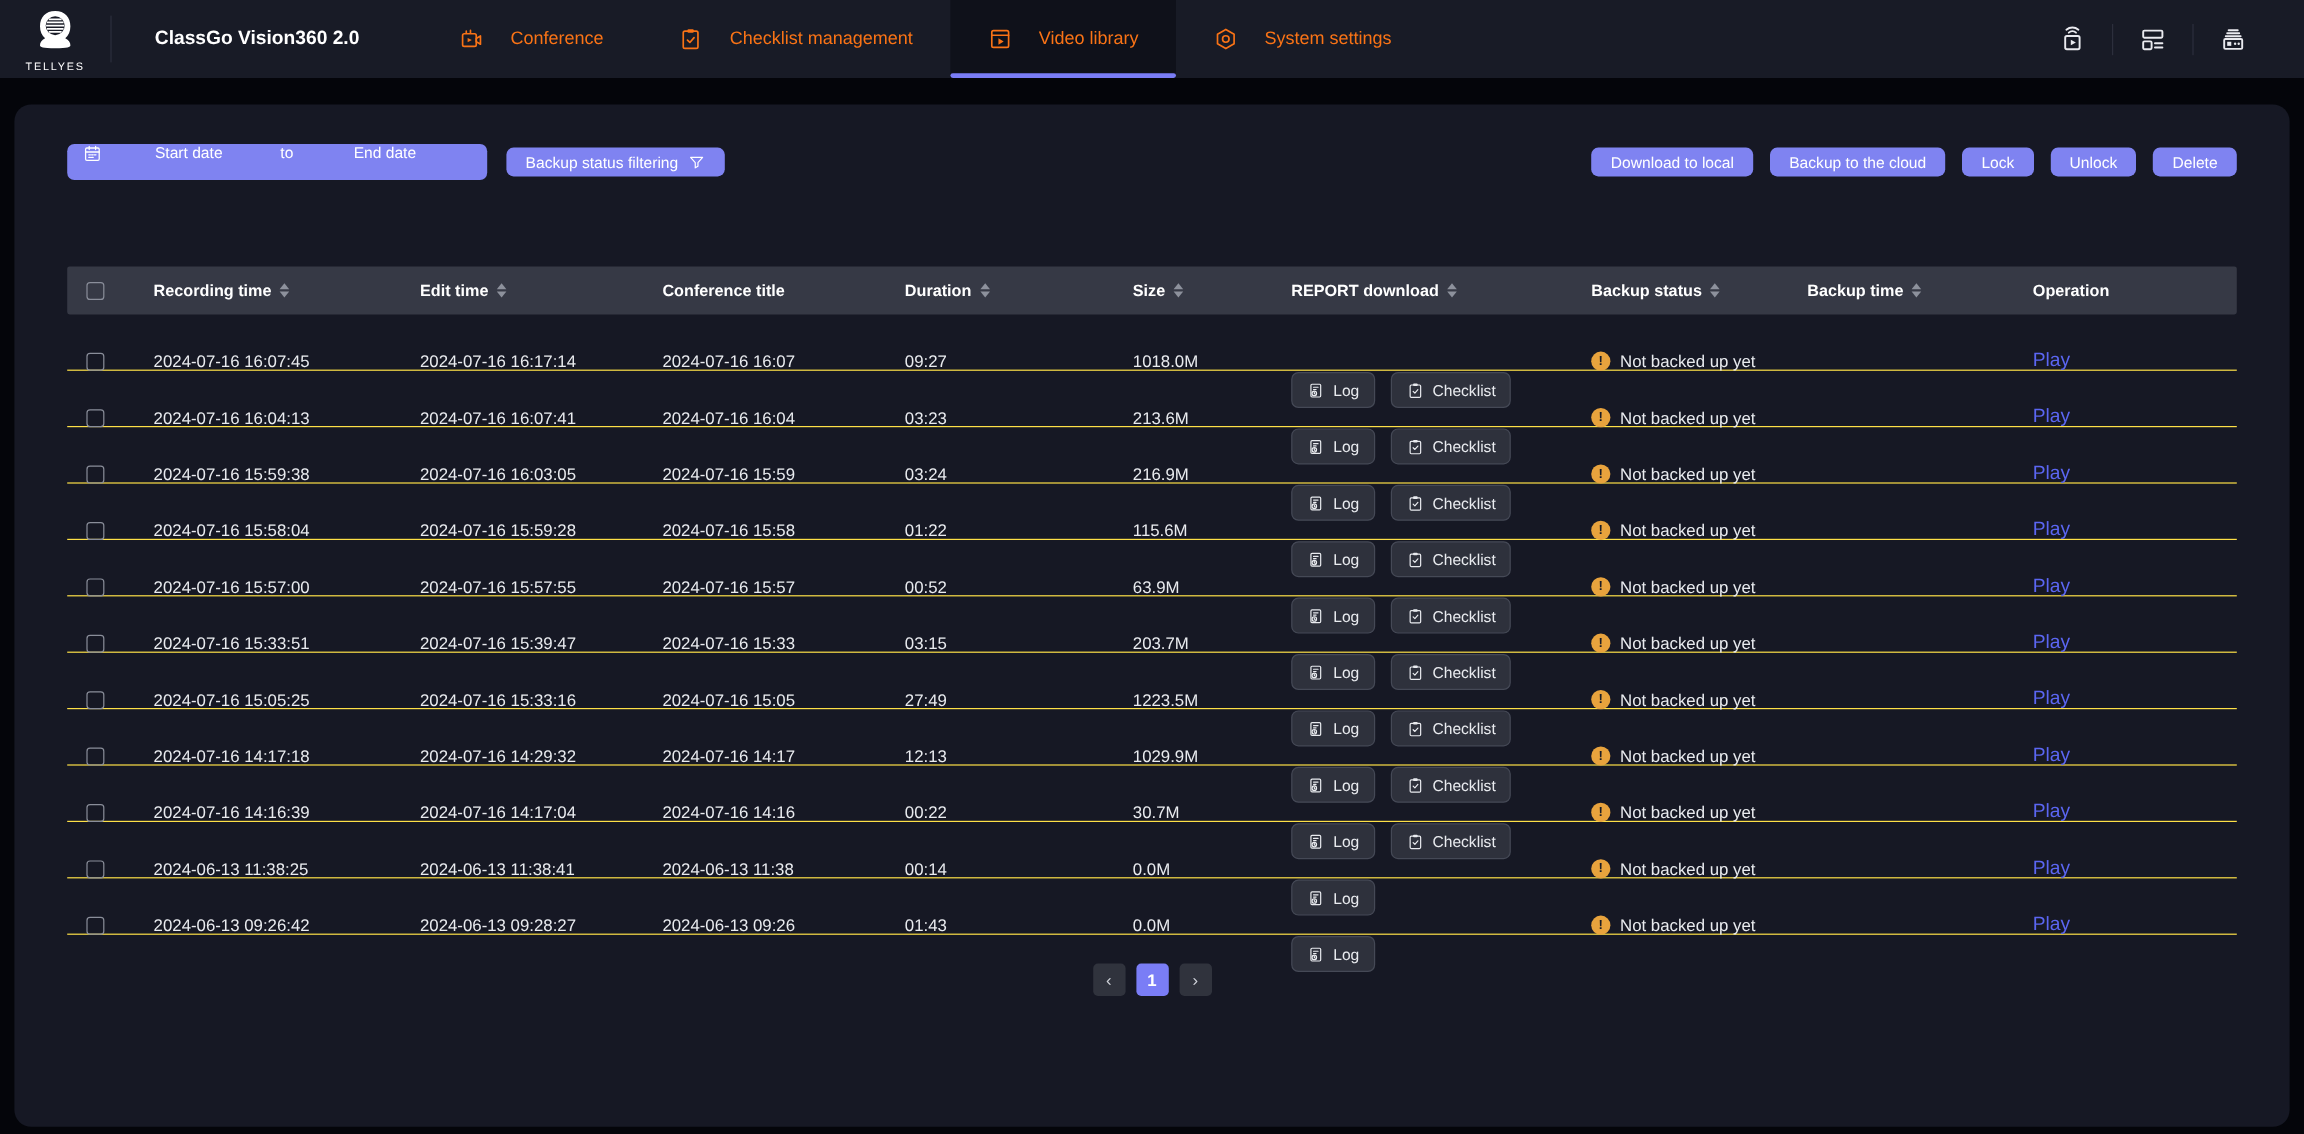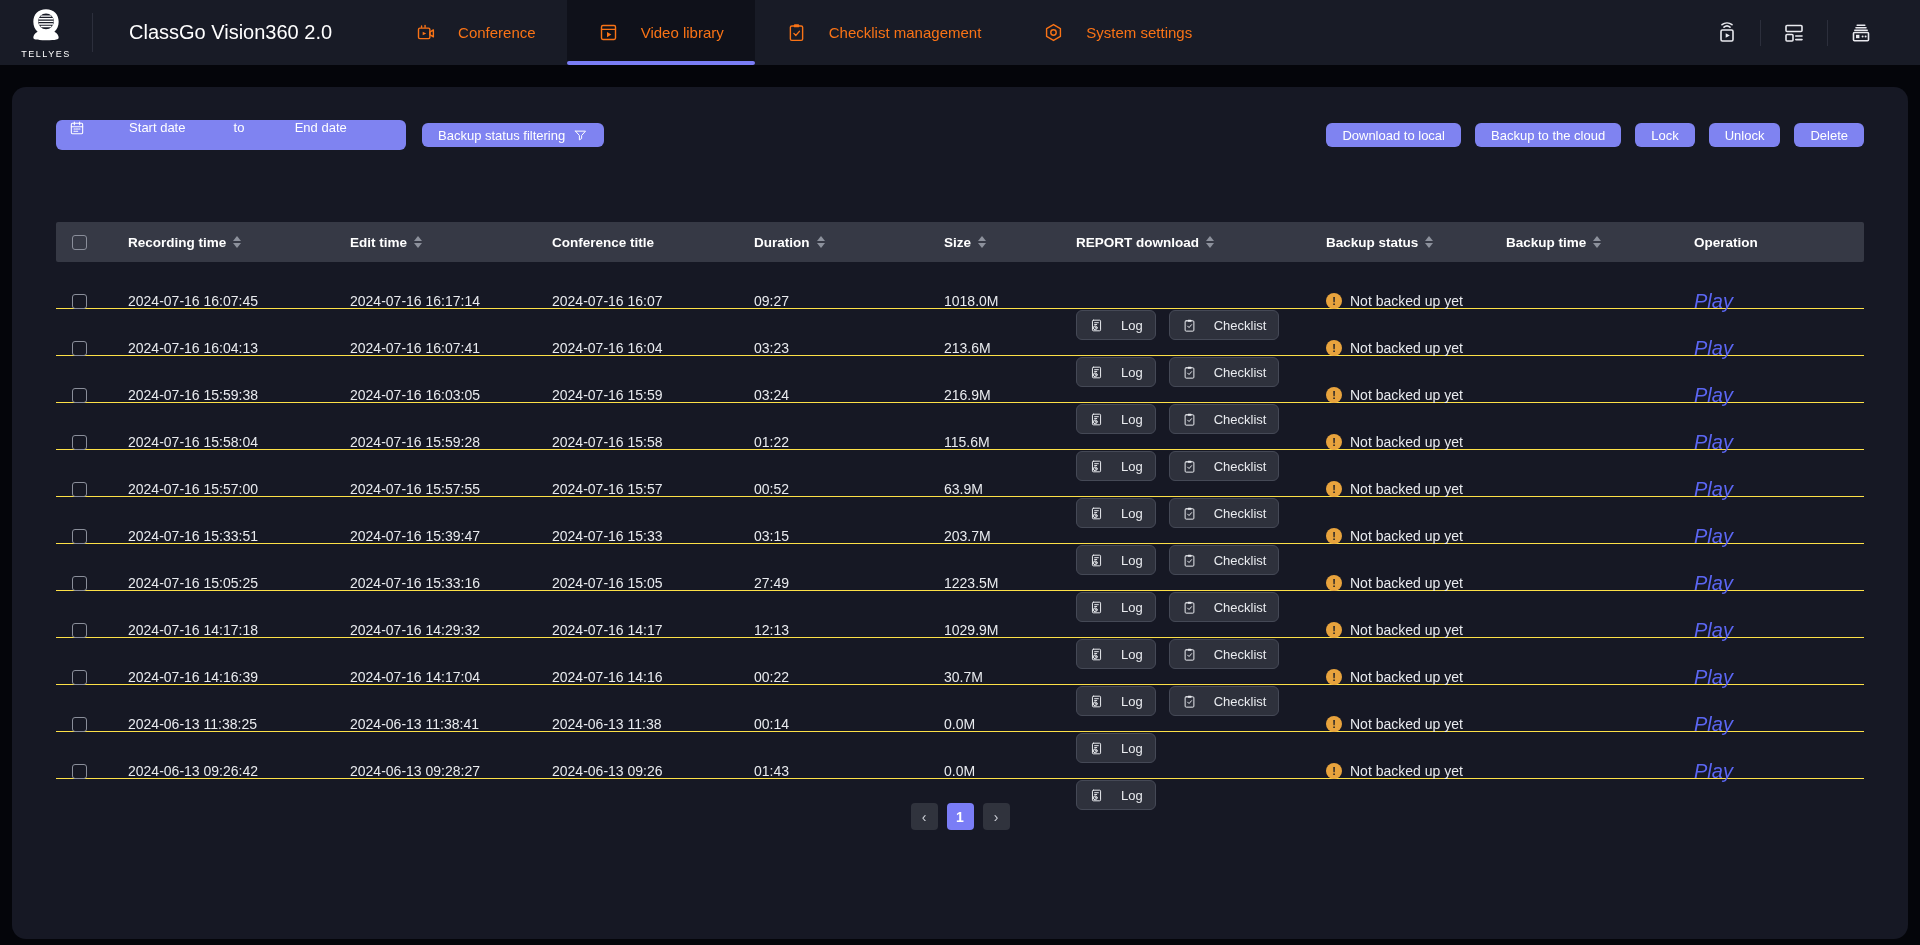--- a/index.html
+++ b/index.html
@@ -19,21 +19,21 @@
     display:flex; align-items:stretch;
   }
   .logo-wrap {
     width:92px; display:flex; flex-direction:column;
     align-items:center; justify-content:center; gap:1px;
   }
   .logo-text { font-size:9px; letter-spacing:1.5px; color:#fff; }
   .nav-sep-big { width:1px; background:#2c2f3c; margin:13px 0; }
   .app-title {
     display:flex; align-items:center; padding:0 52px 0 36px;
-    font-size:20px; font-weight:400; color:#ffffff; white-space:nowrap;
+    font-size:16px; font-weight:700; color:#ffffff; white-space:nowrap;
   }
   .tabs { display:flex; align-items:stretch; }
   .tab {
     position:relative; display:flex; align-items:center; gap:22px;
     padding:0 31px; font-size:15px; color:#f97316; cursor:pointer; white-space:nowrap;
   }
   .tab.active { background:#0f111a; }
   .tab.active::after {
     content:""; position:absolute; left:0; right:0; bottom:0; height:4px;
     background:var(--active-underline,#7b7ef8); border-radius:2px;
@@ -89,32 +89,32 @@
   .sorter .up { border-bottom:5px solid #8d919c; }
   .sorter .down { border-top:5px solid #8d919c; }
   .tr { height:47px; border-bottom:1px solid #fde047; font-size:14px; color:#e9ebef; }
   .td { padding-left:12px; display:flex; align-items:center; white-space:nowrap; }
   .cell-check { padding-left:16px; }
   .checkbox {
     width:15px; height:15px; border:1.4px solid #8a8e9a; border-radius:3px;
     display:inline-block; background:transparent; cursor:pointer;
   }
   .gbtn {
-    height:30px; display:inline-flex; align-items:center; gap:17px;
+    height:30px; display:inline-flex; align-items:center; gap:7px;
     padding:0 12px; background:#2e313c; border:1px solid #454956;
     border-radius:6px; color:#e9ebef; font-size:13px; font-family:inherit; cursor:pointer;margin-top:48px;
   }
   .gbtn + .gbtn { margin-left:13px; }
   .warn {
     width:16px; height:16px; border-radius:50%; background:var(--warning,#e8a33d);
     color:#1a1c26; font-size:11px; font-weight:700;
     display:inline-flex; align-items:center; justify-content:center; margin-right:8px;
     flex:none;
   }
-  a.play { color:var(--link,#5b66f2); text-decoration:none; cursor:pointer; font-size:20px;font-style:italic; }
+  a.play { color:var(--link,#5b66f2); text-decoration:none; cursor:pointer; font-size:16px; }
 
   
   .pagination { display:flex; justify-content:center; gap:9px; margin-top:24px; }
   .page-btn {
     width:27px; height:27px; border:none; border-radius:4px;
     background:#30333d; color:#cfd2d9; font-size:14px; font-family:inherit;
     display:flex; align-items:center; justify-content:center; cursor:pointer;
   }
   .page-btn.active { background:var(--active-underline,#767af0); color:#fff; font-weight:700; }
 </style>
@@ -138,35 +138,35 @@
   <nav class="tabs">
     <div class="tab">
       <svg class="icon" width="21" height="21" viewBox="0 0 24 24">
         <rect x="4" y="7" width="13" height="12" rx="1.6"></rect>
         <path d="M17 11.5l4-2.5v8l-4-2.5z"></path>
         <path d="M7.5 4.5v1.6M11.5 3.8v2.3"></path>
         <path d="M8.8 11l4 2-4 2z" fill="currentColor" stroke="none"></path>
       </svg>
       <span>Conference</span>
     </div>
+    <div class="tab">
+      <svg class="icon" width="21" height="21" viewBox="0 0 24 24">
+        <rect x="5" y="4.5" width="14" height="16.5" rx="1.6"></rect>
+        <rect x="9" y="2.6" width="6" height="3.4" rx="1" fill="currentColor" stroke="none"></rect>
+        <path d="M9 13l2.3 2.3 4-4.6"></path>
+      </svg>
+      <span>Checklist management</span>
+    </div>
     <div class="tab active">
       <svg class="icon" width="21" height="21" viewBox="0 0 24 24">
         <rect x="4" y="4" width="16" height="16" rx="1.6"></rect>
         <path d="M4 8.4h16"></path>
         <path d="M10.3 11.4l5 3-5 3z" fill="currentColor" stroke="none"></path>
       </svg>
       <span>Video library</span>
-    </div>
-    <div class="tab">
-      <svg class="icon" width="21" height="21" viewBox="0 0 24 24">
-        <rect x="5" y="4.5" width="14" height="16.5" rx="1.6"></rect>
-        <rect x="9" y="2.6" width="6" height="3.4" rx="1" fill="currentColor" stroke="none"></rect>
-        <path d="M9 13l2.3 2.3 4-4.6"></path>
-      </svg>
-      <span>Checklist management</span>
     </div>
     <div class="tab">
       <svg class="icon" width="21" height="21" viewBox="0 0 24 24">
         <path d="M12 2.9l7.9 4.55v9.1L12 21.1l-7.9-4.55v-9.1L12 2.9z"></path>
         <circle cx="12" cy="12" r="3.1"></circle>
       </svg>
       <span>System settings</span>
     </div>
   </nav>
 

